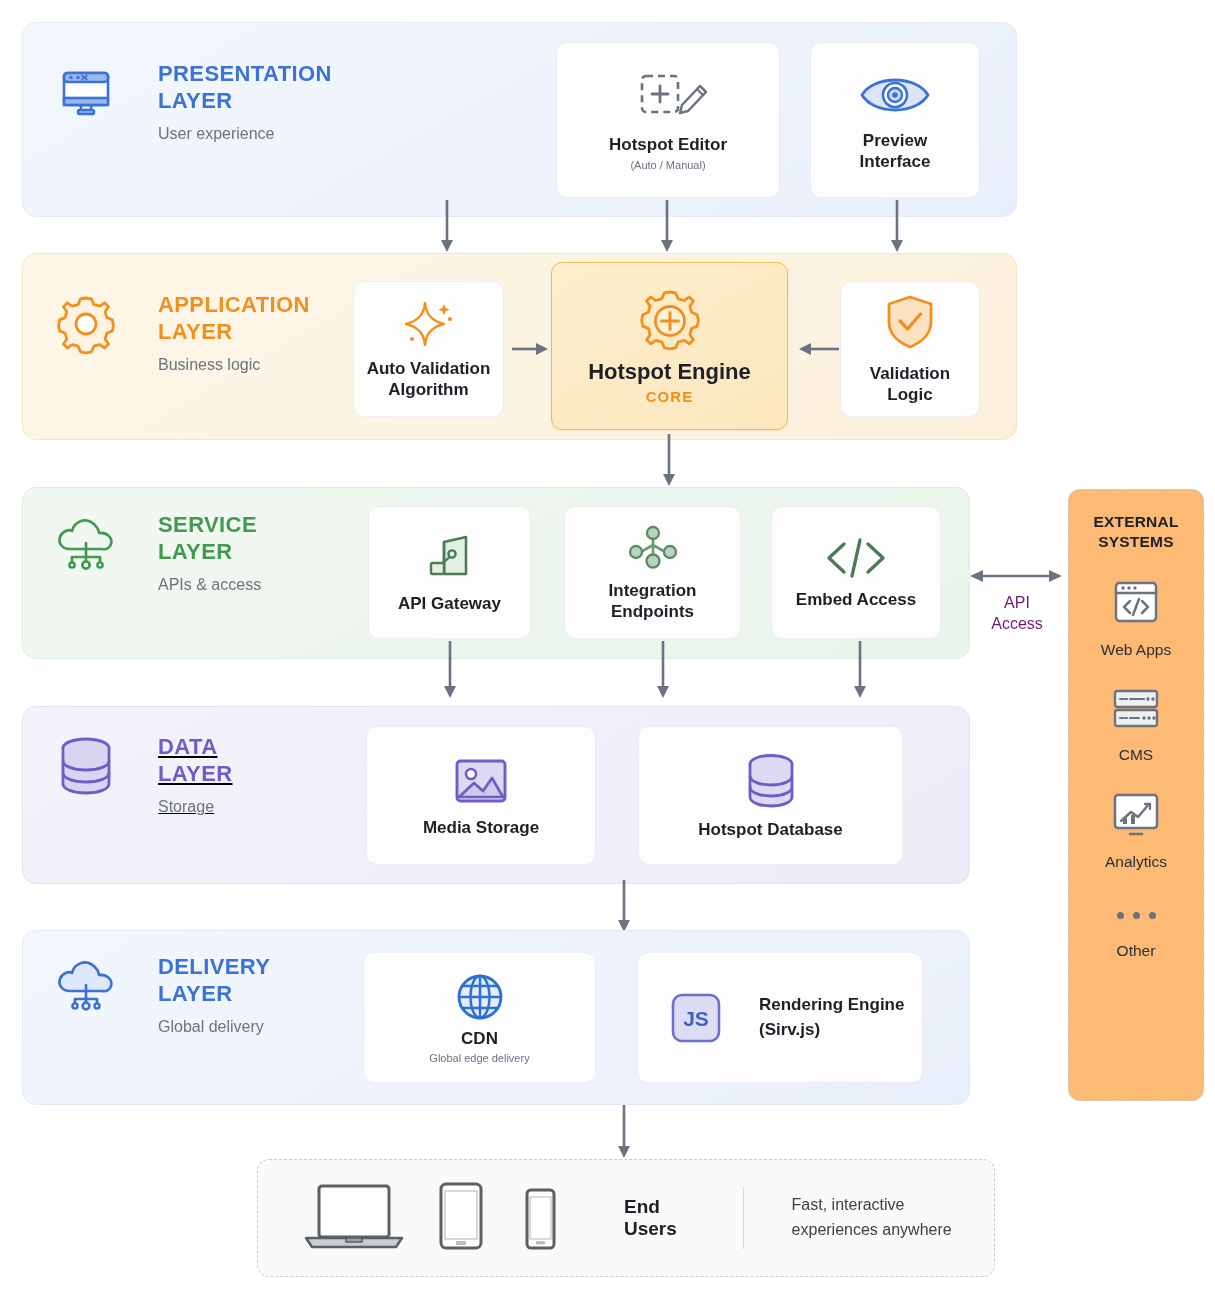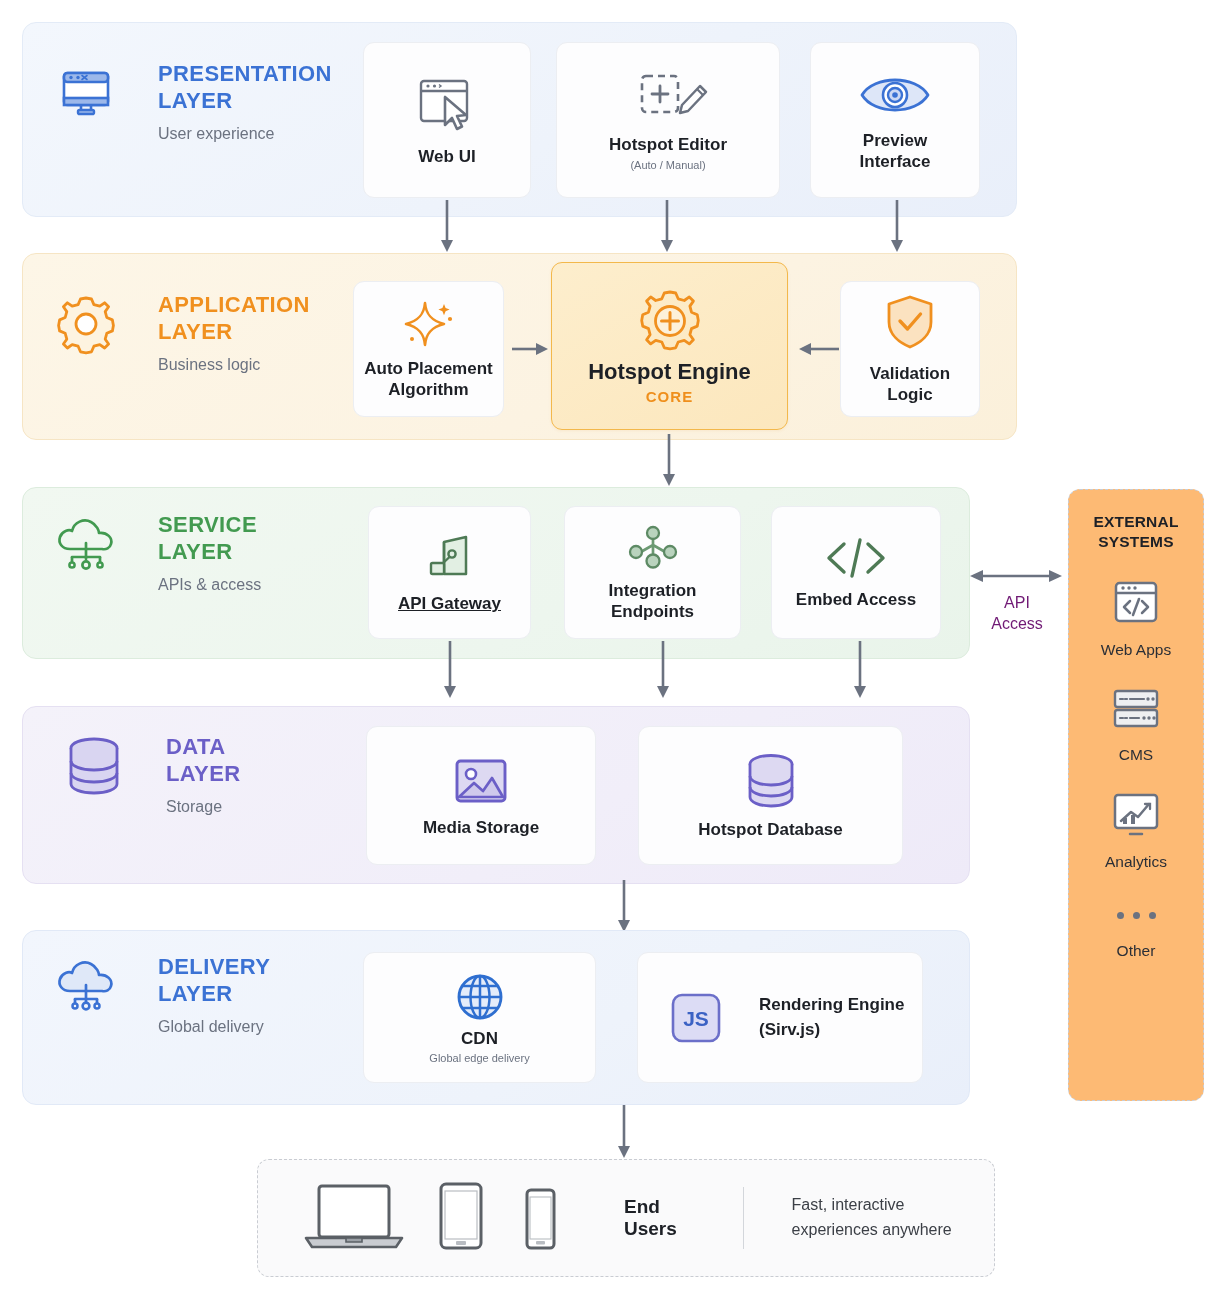--- a/index.html
+++ b/index.html
@@ -126,33 +126,20 @@
         <rect x="23" y="48" width="16" height="4" rx="1.6" fill="#9cb8ea" stroke="#3b72d4" stroke-width="2.4"></rect>
       </svg>
     </div>
     <div class="layer-texts">
       <div class="layer-title c-pres">PRESENTATION
 LAYER</div>
       <div class="layer-sub">User experience</div>
     </div>
   </div>
 
-  <div class="card" style="left:363px; top:42px; width:168px; height:156px;">
-    <div class="c-ico">
-      <svg width="72" height="66" viewBox="0 0 72 66">
-        <rect x="10" y="8" width="46" height="40" rx="3" fill="#ffffff" stroke="#6b7280" stroke-width="2.4"></rect>
-        <path d="M10 18h46" stroke="#6b7280" stroke-width="2.4"></path>
-        <circle cx="17" cy="13" r="1.6" fill="#6b7280"></circle>
-        <circle cx="23.5" cy="13" r="1.6" fill="#6b7280"></circle>
-        <path d="M28 11.5l2 1.5-2 1.5" stroke="#6b7280" stroke-width="1.4" fill="none"></path>
-        <path d="M34 24 L34 52 L41 45 L46 56 L51 53.5 L46 43 L55 42 Z" fill="#ffffff" stroke="#6b7280" stroke-width="2.6" stroke-linejoin="round"></path>
-      </svg>
-    </div>
-    <div class="c-lbl" style="margin-top:8px; white-space:pre-line;">Web UI</div>
-  </div>
 
   <div class="card" style="left:556px; top:42px; width:224px; height:156px;">
     <div class="c-ico">
       <svg width="96" height="62" viewBox="0 0 96 62">
         <rect x="22" y="9" width="36" height="36" rx="4" fill="none" stroke="#6b7280" stroke-width="2.6" stroke-dasharray="7 5"></rect>
         <path d="M40 19v16M32 27h16" stroke="#6b7280" stroke-width="2.8" stroke-linecap="round"></path>
         <path d="M62 38 L80 19 L86 25 L68 44 L60 46 Z" fill="#ffffff" stroke="#6b7280" stroke-width="2.5" stroke-linejoin="round"></path>
         <path d="M77 22l6 6" stroke="#6b7280" stroke-width="2.2"></path>
       </svg>
     </div>
@@ -204,21 +191,21 @@
 
   <div class="card" style="left:353px; top:281px; width:151px; height:136px;">
     <div class="c-ico">
       <svg width="58" height="56" viewBox="0 0 58 56">
         <path d="M25 6 C26 18, 32 24, 44 27 C32 30, 26 36, 25 48 C24 36, 18 30, 6 27 C18 24, 24 18, 25 6 Z" fill="none" stroke="#f0901f" stroke-width="2.6" stroke-linejoin="round"></path>
         <path d="M44 7 l1.6 4 4 1.6 -4 1.6 -1.6 4 -1.6-4 -4-1.6 4-1.6 Z" fill="#f0901f"></path>
         <circle cx="50" cy="22" r="2.1" fill="#f0901f"></circle>
         <circle cx="12" cy="42" r="2" fill="#f0901f"></circle>
       </svg>
     </div>
-    <div class="c-lbl" style="margin-top:6px; white-space:pre-line;">Auto Placement
+    <div class="c-lbl" style="margin-top:6px; white-space:pre-line;">Auto Validation
 Algorithm</div>
   </div>
 
   <svg class="arrow" style="left:512px; top:338px;" width="40" height="22">
     <path d="M0 11 H26" stroke="#6b7280" stroke-width="2.6"></path>
     <path d="M36 11 L24 5 L24 17 Z" fill="#6b7280"></path>
   </svg>
 
   <div class="card card-core" style="left:551px; top:262px; width:237px; height:168px;">
     <div class="c-ico">
@@ -278,21 +265,21 @@
   <div class="card" style="left:368px; top:506px; width:163px; height:133px;">
     <div class="c-ico">
       <svg width="56" height="56" viewBox="0 0 56 56">
         <path d="M22 12 L44 7 V44 L22 44 Z" fill="#e2efe3" stroke="#4e7a55" stroke-width="2.5" stroke-linejoin="round"></path>
         <path d="M22 12 V44" stroke="#4e7a55" stroke-width="2.5"></path>
         <circle cx="30" cy="24" r="3.6" fill="none" stroke="#4e7a55" stroke-width="2.4"></circle>
         <path d="M27.5 27 L18 36" stroke="#4e7a55" stroke-width="2.4" stroke-linecap="round"></path>
         <rect x="9" y="33" width="13" height="11" rx="1.5" fill="#e2efe3" stroke="#4e7a55" stroke-width="2.4"></rect>
       </svg>
     </div>
-    <div class="c-lbl" style="margin-top:8px; white-space:pre-line;text-decoration:underline;">API Gateway</div>
+    <div class="c-lbl" style="margin-top:8px; white-space:pre-line;">API Gateway</div>
   </div>
 
   <div class="card" style="left:564px; top:506px; width:177px; height:133px;">
     <div class="c-ico">
       <svg width="60" height="52" viewBox="0 0 60 52">
         <path d="M30 12 V34 M30 22 L16 30 M30 22 L44 30" stroke="#6c9a73" stroke-width="2.7" stroke-linecap="round"></path>
         <circle cx="30" cy="10" r="6" fill="#b9d3bd" stroke="#5d8a64" stroke-width="2.3"></circle>
         <circle cx="13" cy="29" r="6" fill="#b9d3bd" stroke="#5d8a64" stroke-width="2.3"></circle>
         <circle cx="47" cy="29" r="6" fill="#b9d3bd" stroke="#5d8a64" stroke-width="2.3"></circle>
         <circle cx="30" cy="38" r="6.5" fill="#b9d3bd" stroke="#5d8a64" stroke-width="2.3"></circle>
@@ -329,21 +316,21 @@
     <path d="M10 0 V46" stroke="#6b7280" stroke-width="2.6"></path>
     <path d="M10 57 L4 45 L16 45 Z" fill="#6b7280"></path>
   </svg>
   <svg class="arrow" style="left:850px; top:641px;" width="20" height="60">
     <path d="M10 0 V46" stroke="#6b7280" stroke-width="2.6"></path>
     <path d="M10 57 L4 45 L16 45 Z" fill="#6b7280"></path>
   </svg>
 
   <div class="band band-data"></div>
 
-  <div class="layer-head" style="left:58px; top:730px;">
+  <div class="layer-head" style="left:50px; top:730px;text-decoration:underline;">
     <div class="layer-icon">
       <svg width="62" height="66" viewBox="0 0 62 66">
         <ellipse cx="31" cy="15" rx="23" ry="9" fill="#d9d5f1" stroke="#6b5fc7" stroke-width="2.8"></ellipse>
         <path d="M8 15 V51 C8 56, 18 60, 31 60 C44 60, 54 56, 54 51 V15" fill="#d9d5f1" stroke="#6b5fc7" stroke-width="2.8"></path>
         <path d="M8 28 C8 33, 18 37, 31 37 C44 37, 54 33, 54 28" fill="none" stroke="#6b5fc7" stroke-width="2.8"></path>
         <path d="M8 40 C8 45, 18 49, 31 49 C44 49, 54 45, 54 40" fill="none" stroke="#6b5fc7" stroke-width="2.8"></path>
       </svg>
     </div>
     <div class="layer-texts">
       <div class="layer-title c-data">DATA

